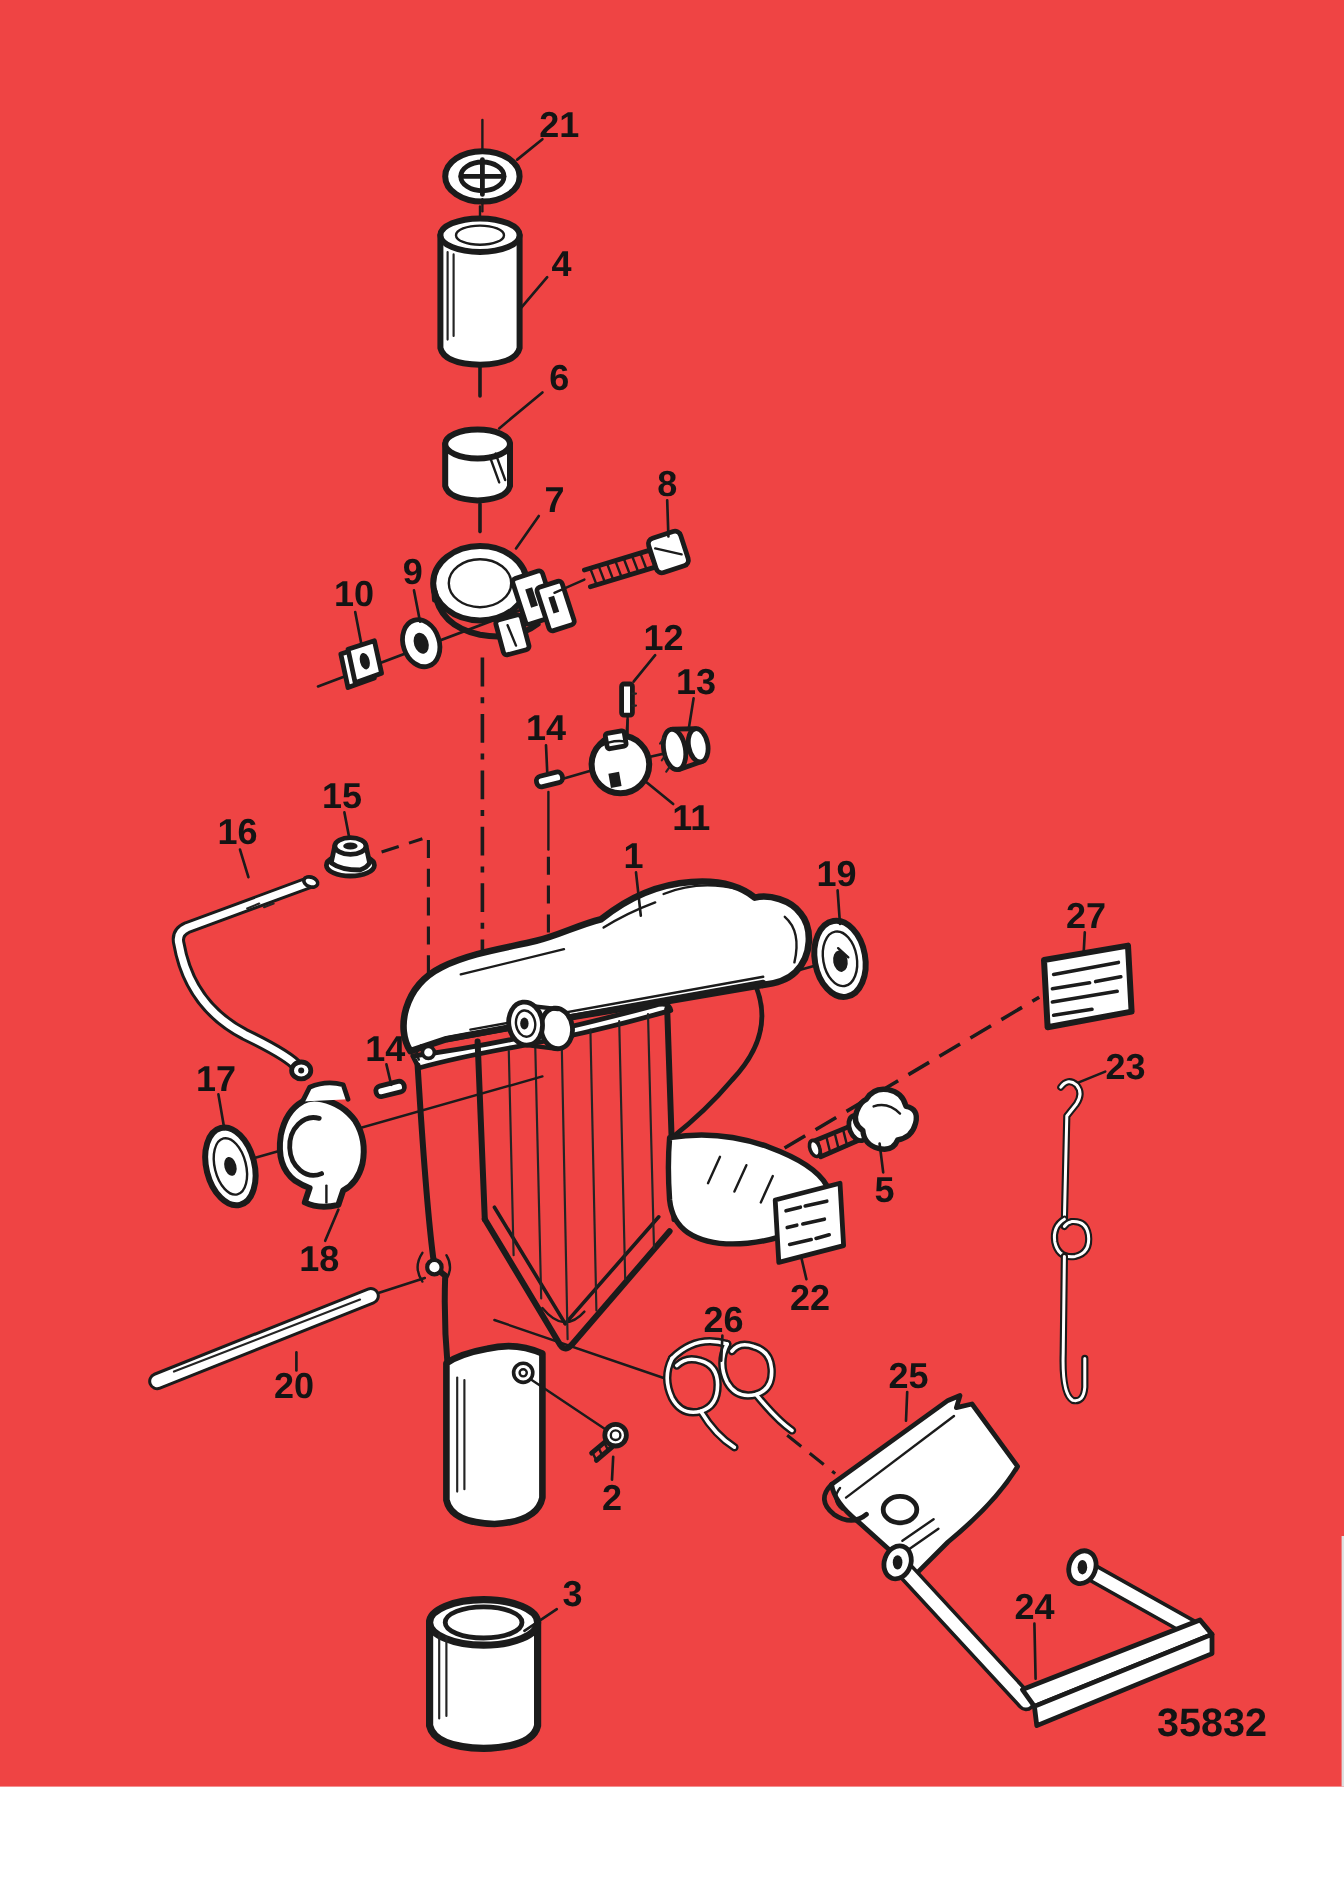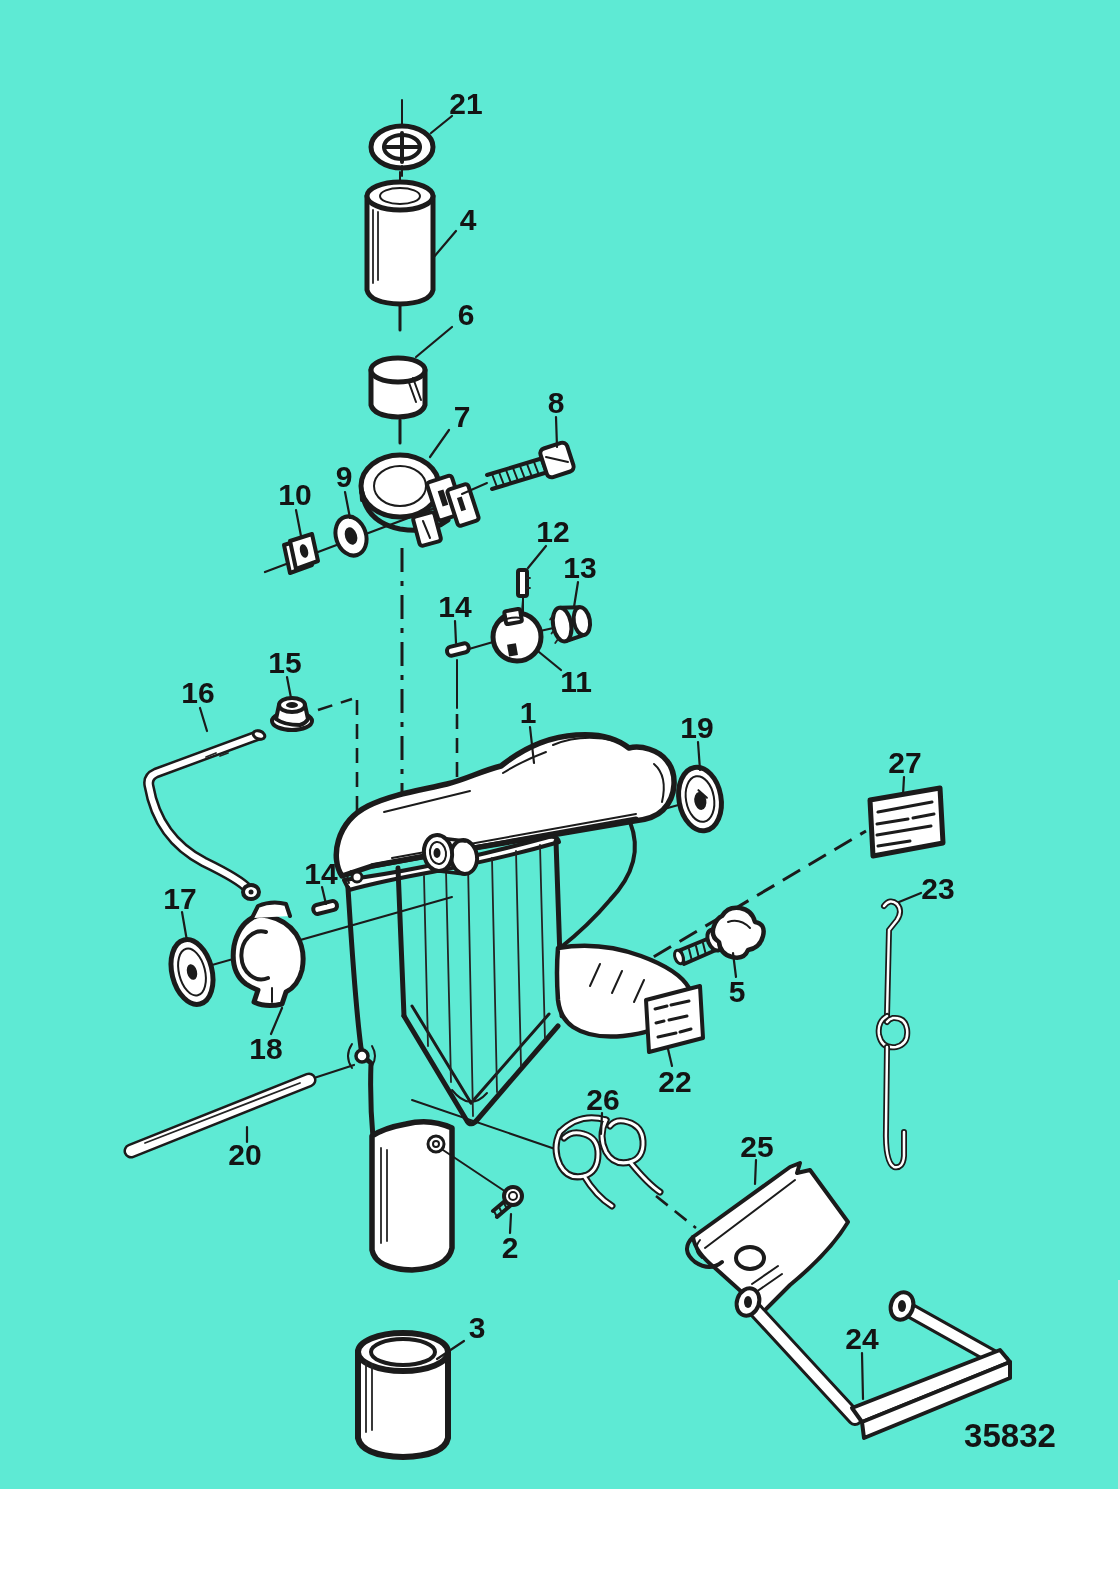--- a/index.html
+++ b/index.html
@@ -1,16 +1,16 @@
 <!DOCTYPE html>
 <html><head>
 <meta charset="utf-8">
 <style>
   html,body{margin:0;padding:0;background:#ffffff;}
-  .stage{width:1120px;height:1489px;position:relative;background:#5eead4;overflow:hidden;text-decoration:underline;}
+  .stage{width:1120px;height:1489px;position:relative;background:#ef4444;overflow:hidden;text-decoration:underline;}
   svg{display:block;}
   
   .outline{fill:#ffffff;stroke:#1b1b1b;stroke-width:5;stroke-linejoin:round;stroke-linecap:round;}
   .outline4{fill:#ffffff;stroke:#1b1b1b;stroke-width:4;stroke-linejoin:round;stroke-linecap:round;}
   .edge{fill:none;stroke:#1b1b1b;stroke-width:5;stroke-linejoin:round;stroke-linecap:round;}
   .edge4{fill:none;stroke:#1b1b1b;stroke-width:4;stroke-linejoin:round;stroke-linecap:round;}
   .med{fill:none;stroke:#1b1b1b;stroke-width:3;stroke-linecap:round;}
   .thin{fill:none;stroke:#1b1b1b;stroke-width:2;stroke-linecap:round;}
   .hair{fill:none;stroke:#242424;stroke-width:1.8;stroke-linecap:round;}
   .blackfill{fill:#1b1b1b;stroke:none;}

